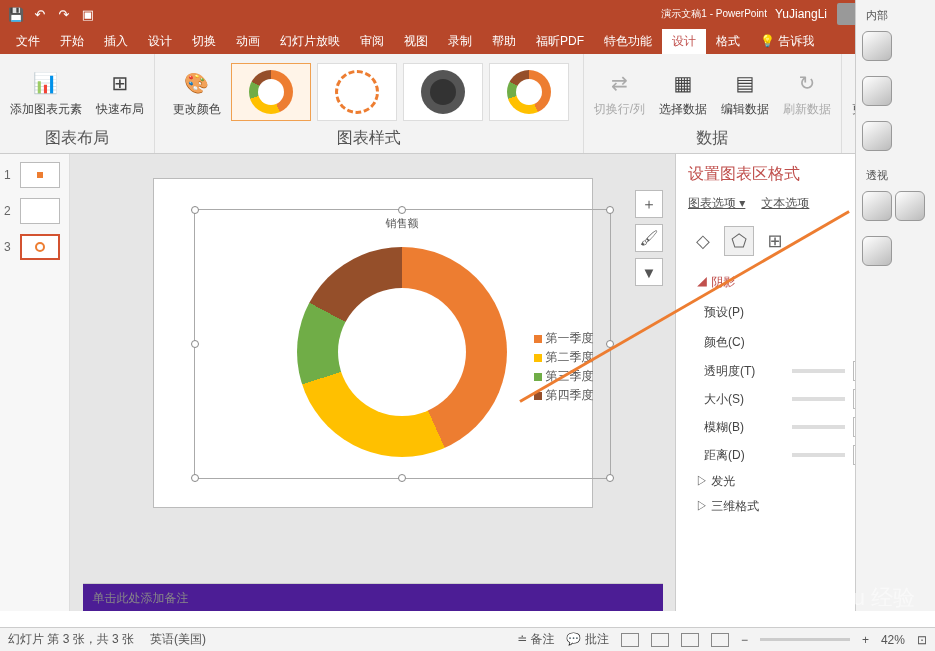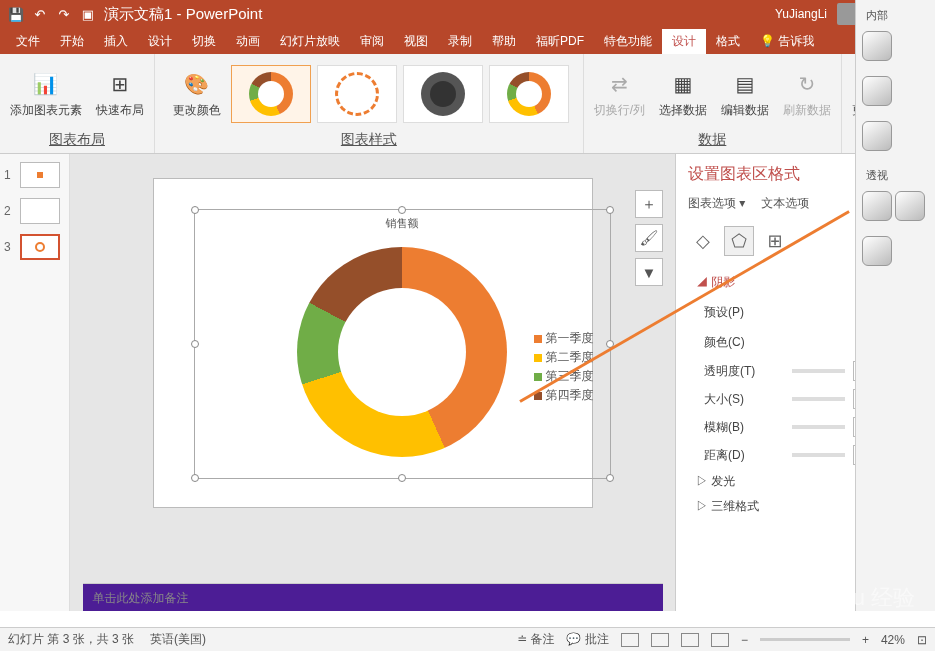--- a/index.html
+++ b/index.html
@@ -1,30 +1,30 @@
 <!DOCTYPE html>
 <html><head>
 <meta charset="utf-8">
 <style>
 *{margin:0;padding:0;box-sizing:border-box;font-family:"Microsoft YaHei",sans-serif;font-size:12px;}
 body{width:935px;height:651px;background:#fff;position:relative;overflow:hidden;}
 .title-bar{height:28px;background:#b7472a;display:flex;align-items:center;color:#fff;}
 .qat{display:flex;align-items:center;gap:8px;padding:0 8px;}
 .qat-icon{width:16px;height:16px;display:flex;align-items:center;justify-content:center;color:#fff;font-size:13px;}
-.title-center{flex:1;text-align:left;font-size:15px;}
+.title-center{flex:1;text-align:right;font-size:10px;}
 .title-right{display:flex;align-items:center;gap:10px;padding:0 8px;}
 .avatar{width:22px;height:22px;background:#999;border-radius:2px;}
 .win-btn{width:24px;text-align:center;font-size:14px;}
 .tabs{height:26px;background:#b7472a;display:flex;align-items:flex-end;color:#fff;padding-left:6px;}
 .tab{padding:4px 10px;cursor:pointer;}
 .tab.active{background:#fff;color:#c0504d;}
 .ribbon{height:100px;background:#f3f3f3;border-bottom:1px solid #ccc;display:flex;}
 .rb-group{display:flex;flex-direction:column;align-items:center;border-right:1px solid #ddd;padding:4px 6px;}
 .rb-group-content{flex:1;display:flex;align-items:center;gap:6px;}
-.rb-group-label{font-size:14px;color:#555;padding-top:2px;text-decoration:underline;}
+.rb-group-label{font-size:16px;color:#555;padding-top:2px;}
 .rb-btn{display:flex;flex-direction:column;align-items:center;gap:2px;color:#444;text-align:center;padding:2px 4px;}
 .rb-btn.disabled{color:#aaa;}
 .rb-icon{width:32px;height:32px;display:flex;align-items:center;justify-content:center;font-size:20px;}
 .style-item{width:80px;height:58px;border:1px solid #ddd;display:flex;align-items:center;justify-content:center;background:#fff;}
 .style-item.sel{border:1px solid #f0a050;background:#fff4e8;}
 .donut-mini{position:relative;width:44px;height:44px;border-radius:50%;}
 .content{display:flex;height:457px;}
 .thumbs{width:70px;background:#f7f7f7;border-right:1px solid #ddd;padding:8px 4px;}
 .thumb-row{display:flex;align-items:center;gap:6px;margin-bottom:10px;}
 .thumb-num{width:10px;color:#666;}
@@ -38,21 +38,21 @@
 .donut{position:relative;width:210px;height:210px;margin:16px auto 0;border-radius:50%;background:conic-gradient(#ed7d31 0deg 156deg,#ffc000 156deg 252deg,#70ad47 252deg 298deg,#954f2a 298deg 360deg);}
 .donut::after{content:"";position:absolute;top:50%;left:50%;width:128px;height:128px;background:#fff;border-radius:50%;transform:translate(-50%,-50%);}
 .legend{position:absolute;right:16px;top:120px;font-size:10px;color:#555;}
 .legend-item{display:flex;align-items:center;gap:4px;margin-bottom:2px;}
 .lg-sw{width:8px;height:8px;}
 .float-tools{position:absolute;right:12px;top:36px;display:flex;flex-direction:column;gap:6px;}
 .float-btn{width:28px;height:28px;border:1px solid #bbb;background:#fff;display:flex;align-items:center;justify-content:center;color:#555;font-size:15px;}
 .notes{height:28px;background:#4c1d95;border-top:1px solid #ccc;color:#888;padding:6px 10px;margin-top:auto;width:580px;}
 .format-pane{width:260px;border-left:1px solid #ccc;background:#fff;display:flex;flex-direction:column;}
 .fp-title{color:#c0504d;font-size:16px;padding:10px 12px 6px;}
-.fp-links{padding:4px 12px;display:flex;gap:16px;color:#555;}
+.fp-links{padding:4px 12px;display:flex;gap:16px;color:#555;text-decoration:underline;}
 .fp-links span{cursor:pointer;}
 .fp-icons{display:flex;gap:6px;padding:10px 12px;}
 .fp-ibtn{width:30px;height:30px;border:1px solid transparent;display:flex;align-items:center;justify-content:center;color:#666;font-size:18px;}
 .fp-ibtn.sel{border:1px solid #bbb;background:#f0f0f0;}
 .fp-section{padding:4px 12px;}
 .fp-sec-title{color:#c0504d;padding:4px 0 6px 8px;}
 .fp-row{display:flex;align-items:center;padding:4px 0 4px 16px;}
 .fp-label{width:80px;color:#444;}
 .fp-slider{flex:1;height:4px;background:#ddd;position:relative;margin:0 8px;}
 .fp-spin{width:70px;height:20px;border:1px solid #bbb;background:#fff;position:relative;}

